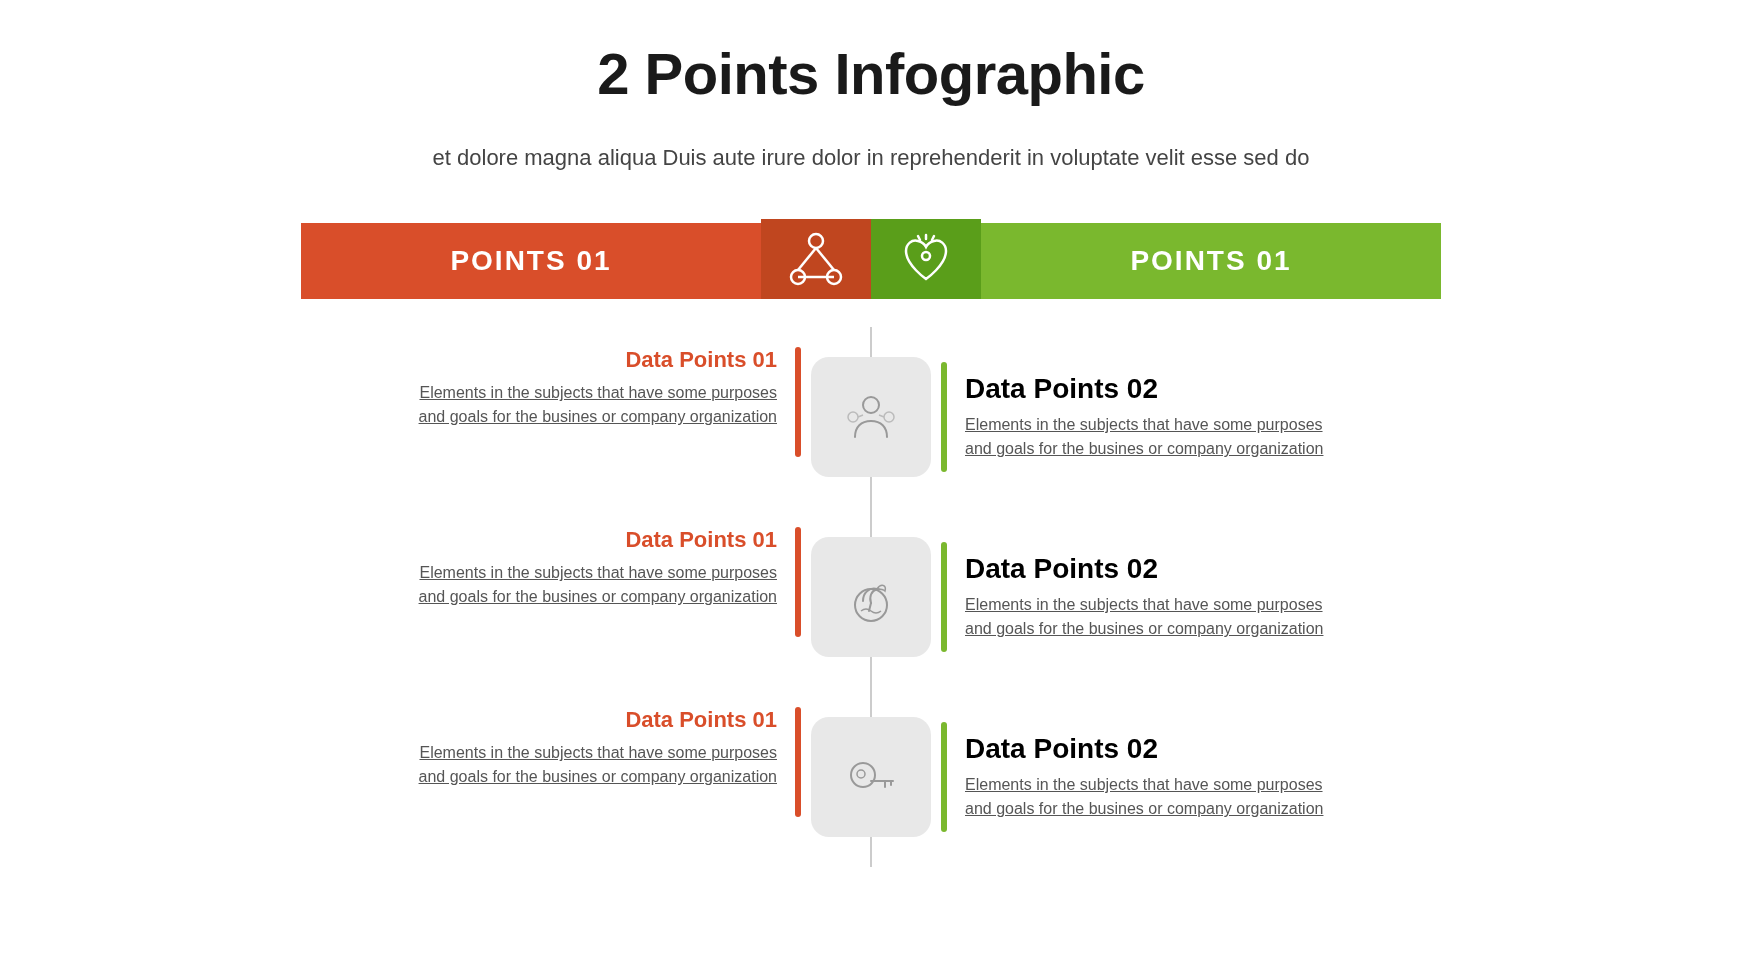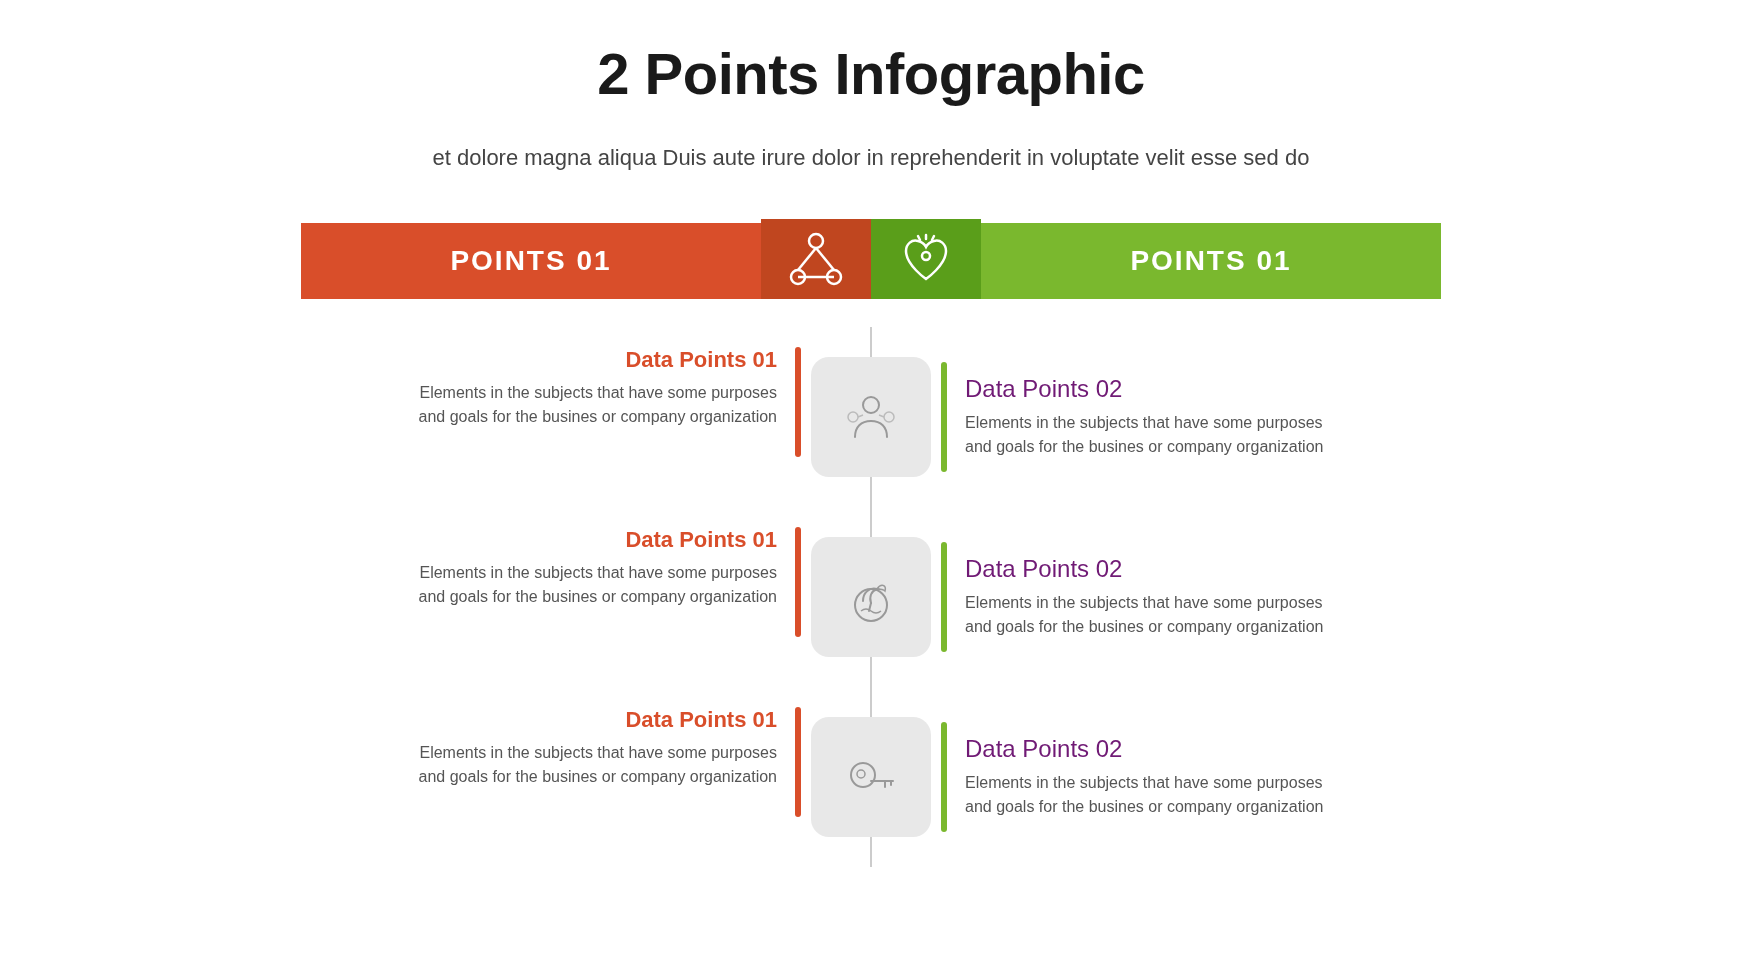--- a/index.html
+++ b/index.html
@@ -170,30 +170,31 @@
     }
 
     .data-point-title-left {
       font-size: 22px;
       font-weight: 800;
       color: #d94e2a;
       margin-bottom: 8px;
     }
 
     .data-point-title-right {
-      font-size: 24px;
-      font-weight: 400;
-      color: #701a75;
+      font-size: 28px;
+      font-weight: 700;
+      color: #000000;
       margin-bottom: 8px;
     }
 
     .data-point-desc {
       font-size: 16px;
       color: #555;
       line-height: 1.5;
+      text-decoration: underline;
     }
 
     .center-icon-wrapper {
       width: 120px;
       height: 120px;
       background: #e8e8e8;
       border-radius: 18px;
       display: flex;
       align-items: center;
       justify-content: center;

